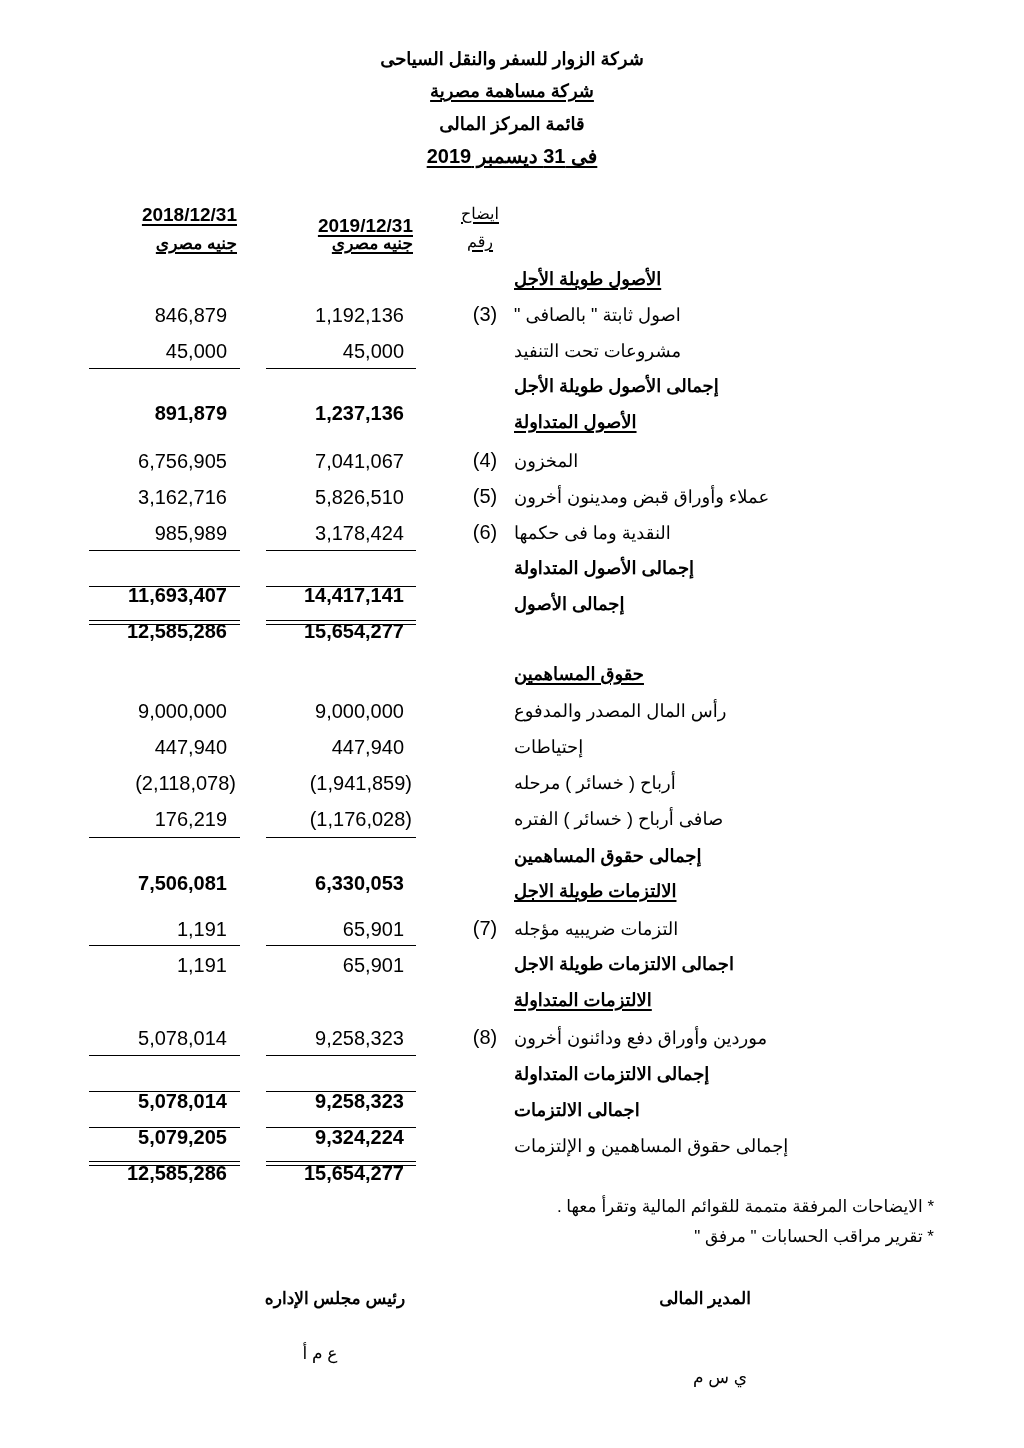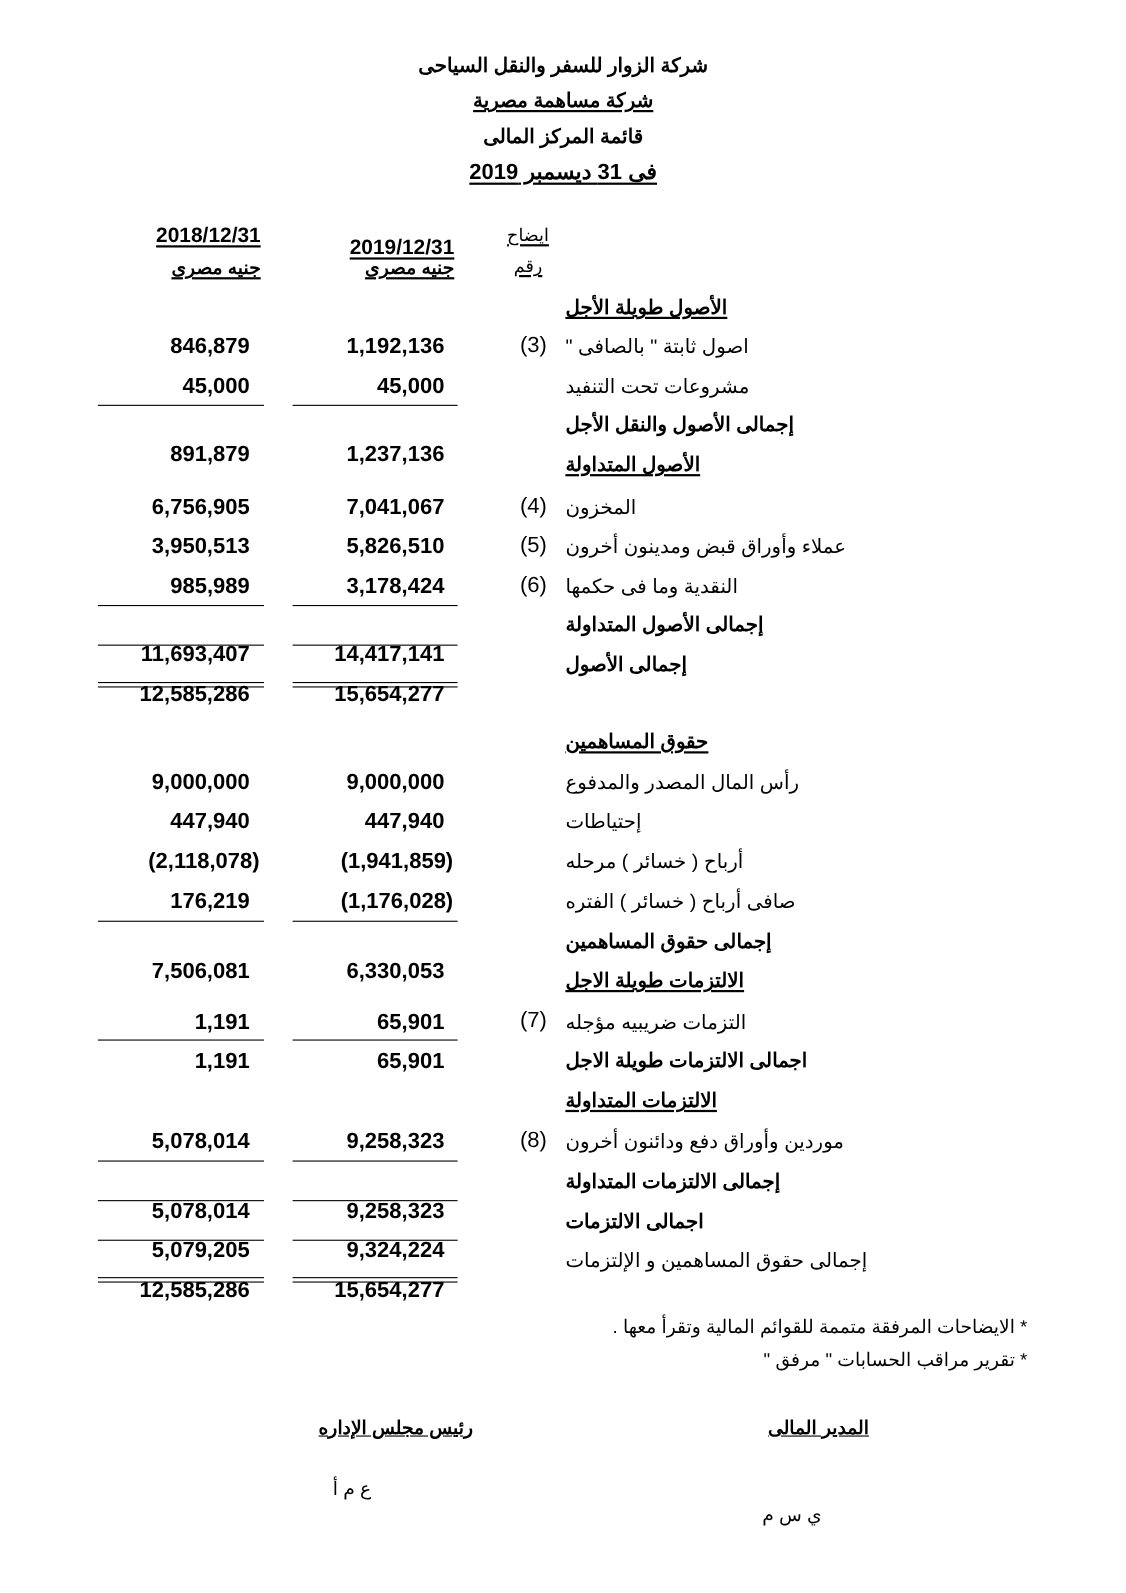--- a/index.html
+++ b/index.html
@@ -6,31 +6,31 @@
     body { width: 1024px; height: 1448px; position: relative; font-family: "Liberation Sans", sans-serif; color: #000; overflow: hidden; }
     .abs { position: absolute; }
     .title { left: 0; width: 1024px; text-align: center; font-weight: bold; font-size: 18px; direction: rtl; }
     .title span { display: inline-block; }
     .u { text-decoration: underline; text-underline-offset: 3px; text-decoration-thickness: 2px; }
     .colhead { font-weight: bold; font-size: 19px; text-align: right; }
     .colsub { font-weight: bold; font-size: 17px; text-align: right; direction: rtl; }
     .notehead { font-size: 16px; direction: rtl; text-align: center; }
     .label { right: 90px; width: 420px; text-align: left; direction: rtl; font-size: 18px; }
     .label.bold { font-weight: bold; }
-    .num { font-size: 20px; text-align: right; font-weight: bold; }
+    .num { font-size: 20px; text-align: right; }
     .num.bold { font-weight: bold; margin-top: 27px; }
     .c18 { left: 89px; width: 138px; }
     .c19 { left: 266px; width: 138px; }
     .cn { left: 455px; width: 60px; text-align: center; font-size: 20px; }
     .line { height: 0; border-top: 1.5px solid #000; }
     .l18 { left: 89px; width: 151px; }
     .l19 { left: 266px; width: 150px; }
     .dline { height: 3px; border-top: 1.5px solid #000; border-bottom: 1.5px solid #000; }
     .foot { right: 90px; direction: rtl; text-align: right; font-size: 17px; }
-    .sig { font-weight: bold; font-size: 17px; direction: rtl; text-align: right; text-decoration: underline; }
+    .sig { font-weight: bold; font-size: 17px; direction: rtl; text-align: center; }
     .signame { font-size: 17px; direction: rtl; text-align: center; }
   </style>
 </head>
 <body>
 
 <div class="abs title" style="top:48px;"><span>شركة الزوار للسفر والنقل السياحى</span></div>
 <div class="abs title" style="top:80px;"><span class="u">شركة مساهمة مصرية</span></div>
 <div class="abs title" style="top:113px;"><span>قائمة المركز المالى</span></div>
 <div class="abs title" style="top:144px; font-size:20px;"><span class="u">فى 31 ديسمبر 2019</span></div>
 
@@ -48,35 +48,35 @@
 <div class="abs num c19" style="top:304px;">1,192,136</div>
 <div class="abs num c18" style="top:304px;">846,879</div>
 
 <div class="abs label" style="top:340px;">مشروعات تحت التنفيد</div>
 <div class="abs num c19" style="top:340px;">45,000</div>
 <div class="abs num c18" style="top:340px;">45,000</div>
 
 <div class="abs line l18" style="top:368px;"></div>
 <div class="abs line l19" style="top:368px;"></div>
 
-<div class="abs label bold" style="top:375px;">إجمالى الأصول والنقل الأجل</div>
+<div class="abs label bold" style="top:375px;">إجمالى الأصول طويلة الأجل</div>
 <div class="abs num bold c19" style="top:375px;">1,237,136</div>
 <div class="abs num bold c18" style="top:375px;">891,879</div>
 
 <div class="abs label bold" style="top:411px;"><span class="u">الأصول المتداولة</span></div>
 
 <div class="abs label" style="top:450px;">المخزون</div>
 <div class="abs cn" style="top:449px;">(4)</div>
 <div class="abs num c19" style="top:450px;">7,041,067</div>
 <div class="abs num c18" style="top:450px;">6,756,905</div>
 
 <div class="abs label" style="top:486px;">عملاء وأوراق قبض ومدينون أخرون</div>
 <div class="abs cn" style="top:485px;">(5)</div>
 <div class="abs num c19" style="top:486px;">5,826,510</div>
-<div class="abs num c18" style="top:486px;">3,950,513</div>
+<div class="abs num c18" style="top:486px;">3,162,716</div>
 
 <div class="abs label" style="top:522px;">النقدية وما فى حكمها</div>
 <div class="abs cn" style="top:521px;">(6)</div>
 <div class="abs num c19" style="top:522px;">3,178,424</div>
 <div class="abs num c18" style="top:522px;">985,989</div>
 
 <div class="abs line l18" style="top:550px;"></div>
 <div class="abs line l19" style="top:550px;"></div>
 
 <div class="abs label bold" style="top:557px;">إجمالى الأصول المتداولة</div>

